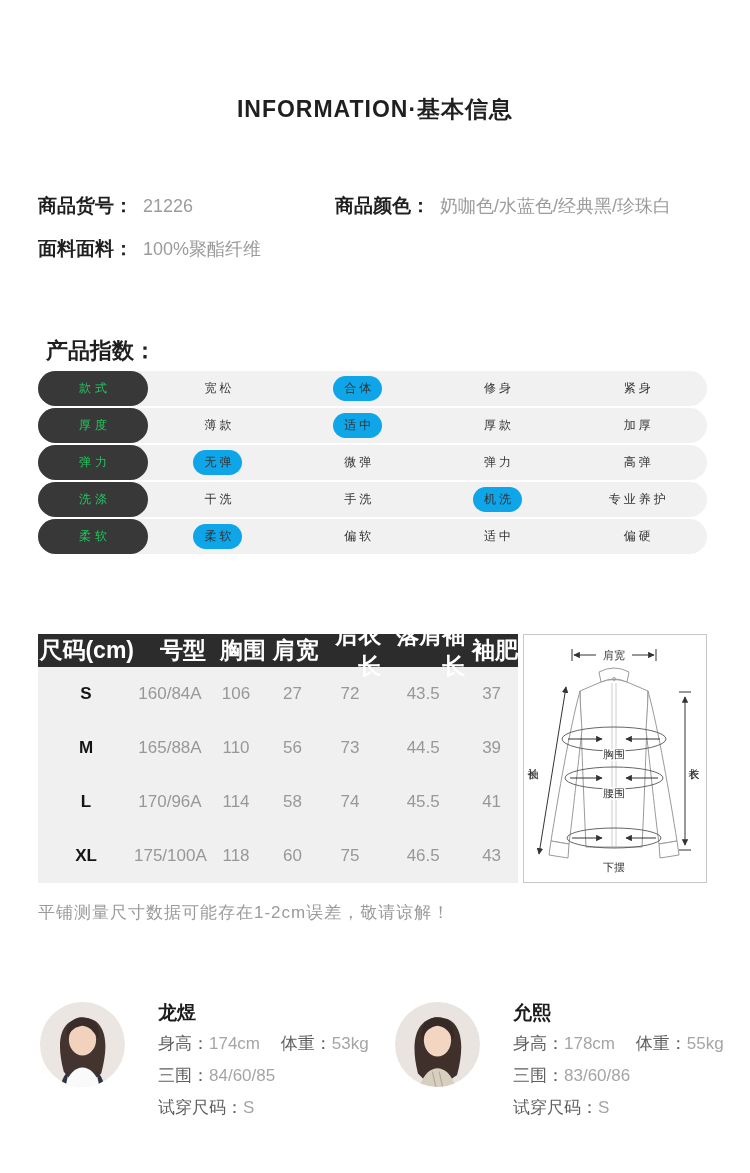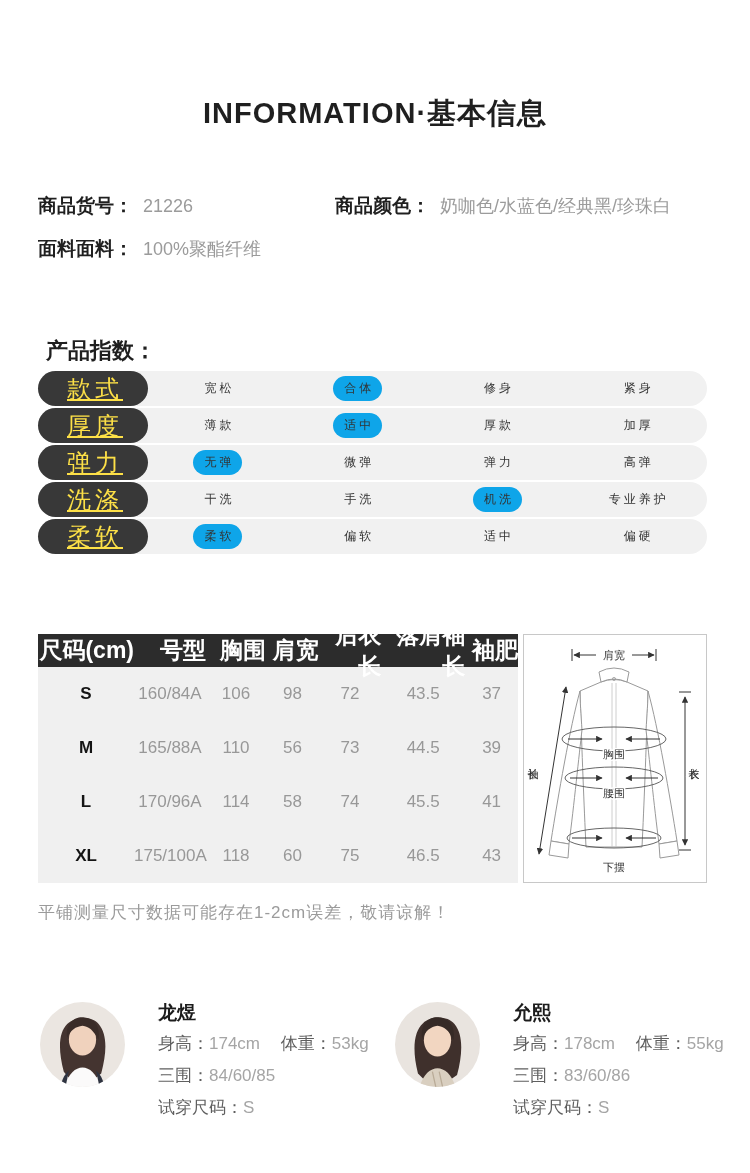--- a/index.html
+++ b/index.html
@@ -1,35 +1,35 @@
 <!DOCTYPE html>
 <html><head>
 <meta charset="utf-8">
 <style>
   * { margin:0; padding:0; box-sizing:border-box; }
   html,body { width:750px; height:1173px; background:#ffffff; font-family:"Liberation Sans", sans-serif; position:relative; overflow:hidden; }
 
   .abs { position:absolute; }
 
   
-  #page-title { top:94px; left:0; width:750px; text-align:center; font-size:29px; font-weight:700; color:#1f1f1f; letter-spacing:1px; }
+  #page-title { top:94px; left:0; width:750px; text-align:center; font-size:23px; font-weight:700; color:#1f1f1f; letter-spacing:1px; }
 
   
   .info-item { white-space:nowrap; }
   .info-label { font-size:19px; font-weight:700; color:#1f1f1f; }
   .info-value { font-size:18px; color:#9b9b9b; margin-left:10px; }
   #info-item-no { top:193px; left:38px; }
   #info-color   { top:193px; left:335px; }
   #info-fabric  { top:236px; left:38px; }
 
   
   #index-heading { top:336px; left:38px; font-size:22px; font-weight:700; color:#1f1f1f;margin-left:8px; }
   #index-rows { top:371px; left:38px; width:669px; }
   .idx-row { height:35px; margin-bottom:2px; background:#f1f1f1; border-radius:18px; display:flex; align-items:center; }
-  .idx-label { flex:none; width:110px; height:35px; background:#383838; border-radius:18px; color:#fde047; font-size:24px; letter-spacing:4px; padding-left:4px; display:flex; align-items:center; justify-content:center;text-decoration:underline; }
+  .idx-label { flex:none; width:110px; height:35px; background:#383838; border-radius:18px; color:#22c55e; font-size:12px; letter-spacing:4px; padding-left:4px; display:flex; align-items:center; justify-content:center; }
   .idx-opts { flex:1; display:flex; }
   .opt-cell { flex:1; text-align:center; font-size:12px; color:#333333; letter-spacing:3px; }
   .opt-cell span { display:inline-block; padding:4px 8px 4px 11px; border-radius:16px; }
   .opt-cell span.sel { background:#0ea5e9; }
 
   
   #size-section { top:634px; left:38px; width:669px; height:249px; }
   .size-header { width:480px; height:33px; background:#2c2c2c; display:flex; align-items:center; }
   .size-header .cell { color:#ffffff; font-size:23px; font-weight:700; text-align:right; }
   .size-body { width:480px; background:#f0f0f0; }
@@ -131,21 +131,21 @@
     <div class="cell c3">肩宽</div>
     <div class="cell c4">后衣长</div>
     <div class="cell c5">落肩袖长</div>
     <div class="cell c6">袖肥</div>
   </div>
   <div class="size-body">
     <div class="size-row">
       <div class="cell size-name c0">S</div>
       <div class="cell c1">160/84A</div>
       <div class="cell c2">106</div>
-      <div class="cell c3">98</div>
+      <div class="cell c3">27</div>
       <div class="cell c4">72</div>
       <div class="cell c5">43.5</div>
       <div class="cell c6">37</div>
     </div>
     <div class="size-row">
       <div class="cell size-name c0">M</div>
       <div class="cell c1">165/88A</div>
       <div class="cell c2">110</div>
       <div class="cell c3">56</div>
       <div class="cell c4">73</div>

